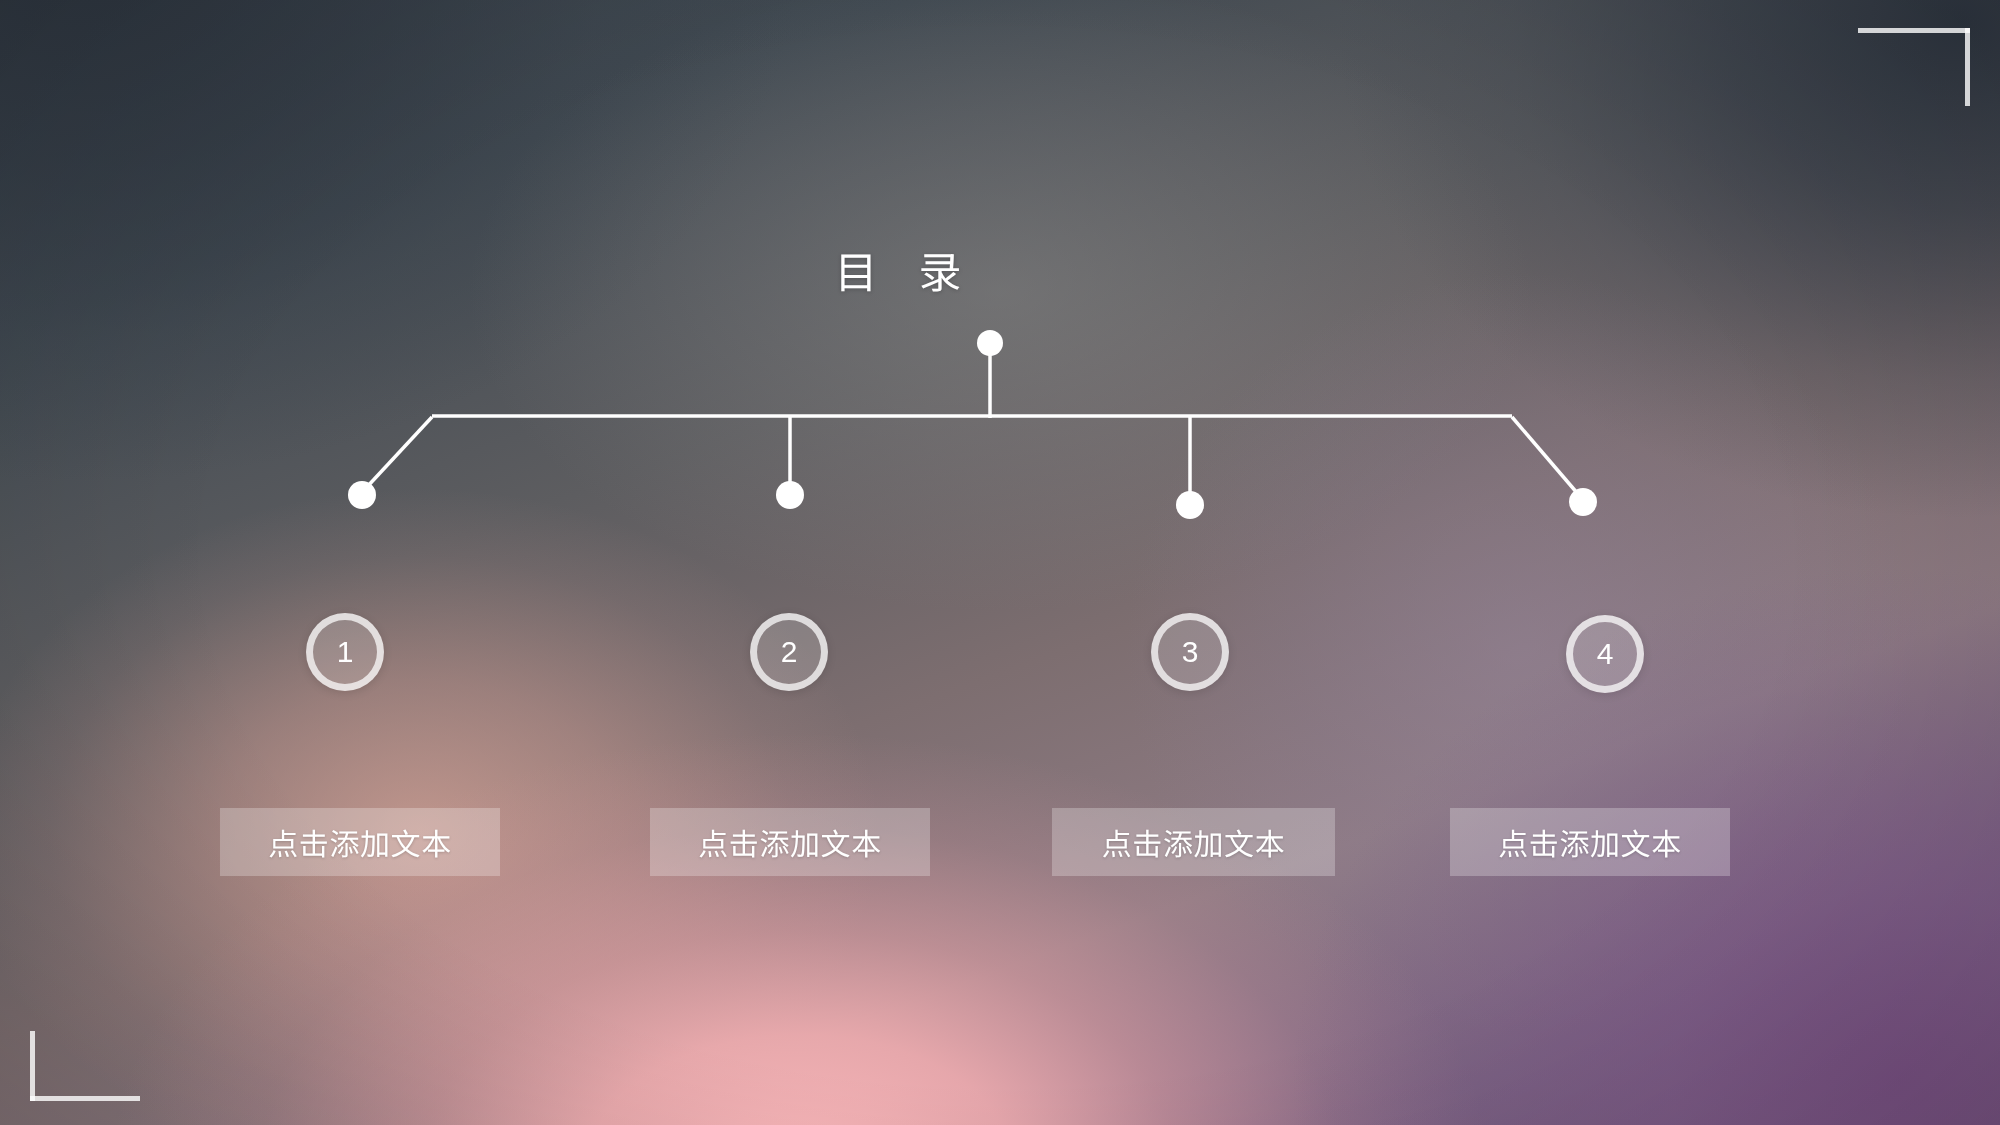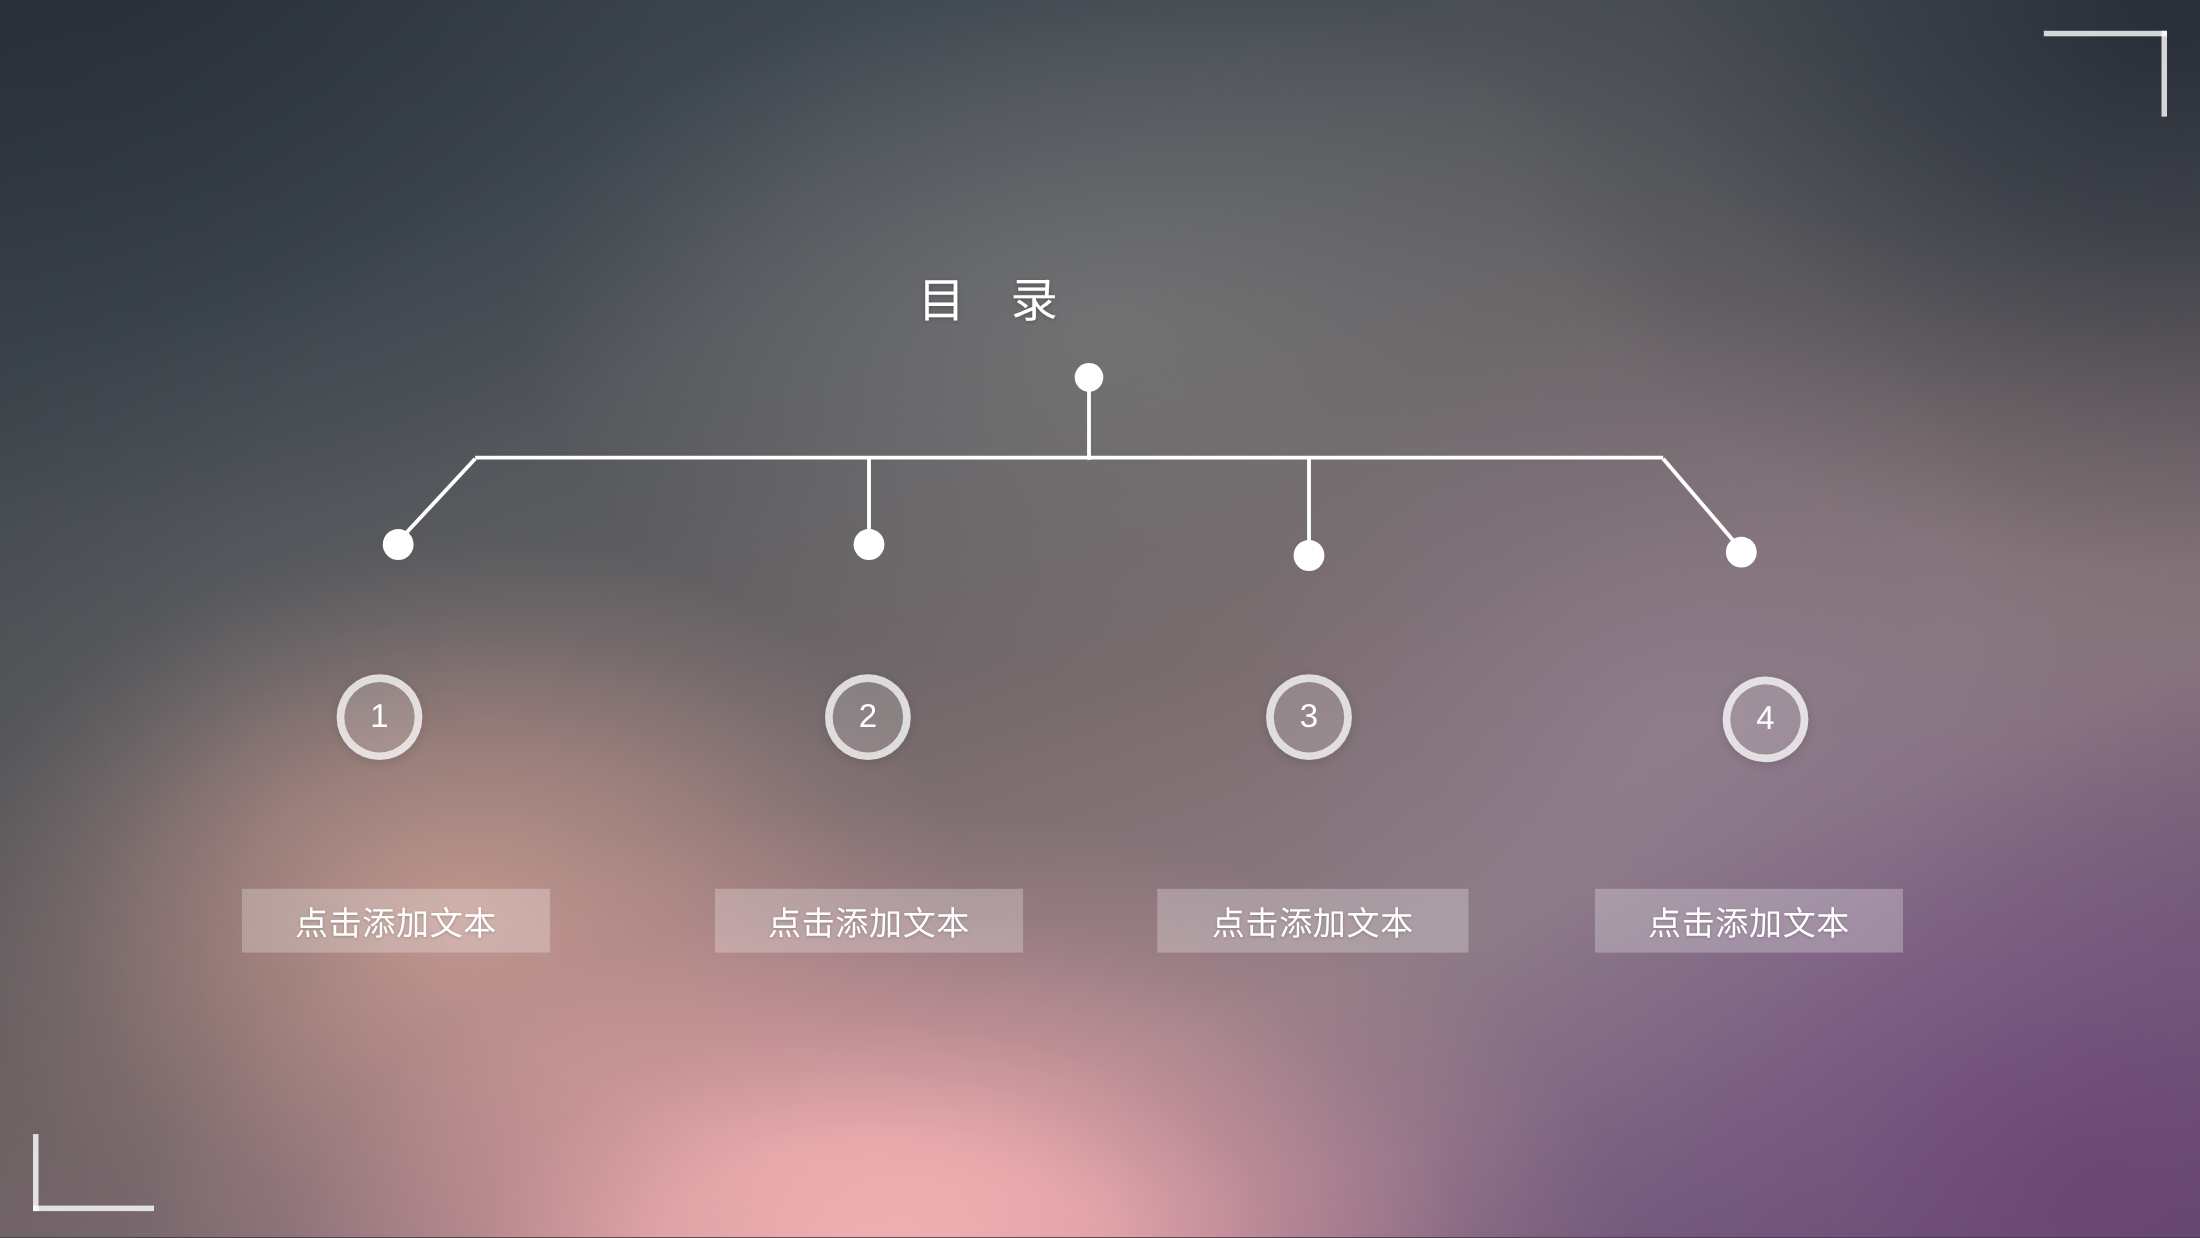--- a/index.html
+++ b/index.html
@@ -152,21 +152,21 @@
     justify-content: center;
     color: #ffffff;
     font-size: 30px;
     font-weight: 400;
     box-shadow: 0 2px 10px rgba(0,0,0,0.12);
   }
 
   
   .caption-box {
     position: absolute;
-    height: 58px;
+    height: 68px;
     background: rgba(255,255,255,0.26);
     display: flex;
     align-items: center;
     justify-content: center;
     color: #ffffff;
     font-size: 30px;
     letter-spacing: 0.02em;
     white-space: nowrap;
     text-shadow: 0 1px 3px rgba(0,0,0,0.20);
   }

